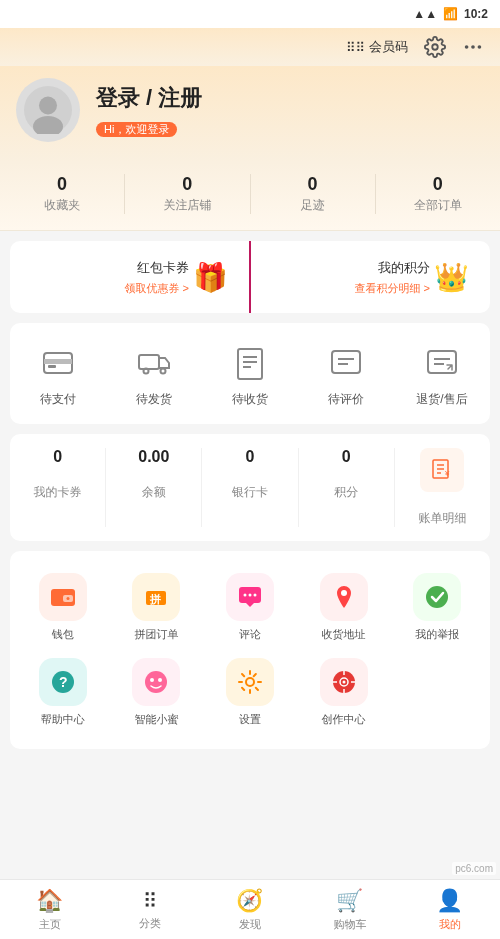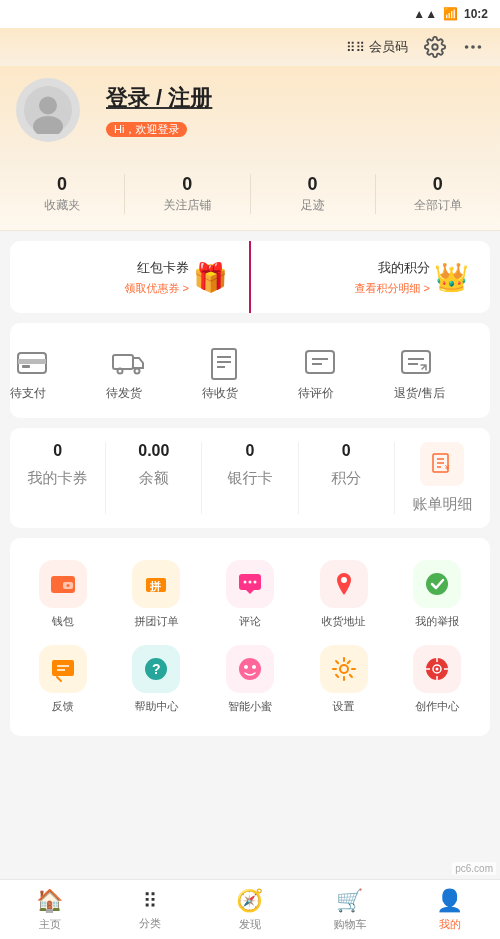--- a/index.html
+++ b/index.html
@@ -48,22 +48,21 @@
       color: #333;
       cursor: pointer;
     }
 
     
     .profile-section {
       background: linear-gradient(180deg, #fde8c8 0%, #faf0e0 100%);
       padding: 12px 16px 20px;
       display: flex;
       align-items: center;
-      gap: 26px;
-      text-decoration: underline;
+      gap: 16px;
     }
     .avatar {
       width: 64px;
       height: 64px;
       border-radius: 50%;
       background: #ddd;
       display: flex;
       align-items: center;
       justify-content: center;
       flex-shrink: 0;
@@ -162,21 +161,22 @@
       padding: 14px 0 6px;
     }
     .order-icons-row {
       display: flex;
       justify-content: space-around;
       padding: 4px 0 10px;
     }
     .order-icon-item {
       display: flex;
       flex-direction: column;
-      align-items: flex-start;
+      align-items: center;
+      gap: 6px;
       cursor: pointer;
       width: 20%;
     }
     .order-icon-wrap {
       width: 44px;
       height: 44px;
       display: flex;
       align-items: center;
       justify-content: center;
       font-size: 24px;
@@ -201,23 +201,23 @@
     }
     .finance-item + .finance-item {
       border-left: 1px solid #f0f0f0;
     }
     .finance-number {
       font-size: 16px;
       font-weight: 600;
       color: #222;
     }
     .finance-label {
-      font-size: 15px;
+      font-size: 12px;
       color: #888;
-      margin-top: 9px;
+      margin-top: 18px;
     }
     .finance-icon-wrap {
       width: 44px;
       height: 44px;
       background: #fff5ee;
       border-radius: 8px;
       display: flex;
       align-items: center;
       justify-content: center;
       margin: 0 auto 4px;
@@ -522,31 +522,20 @@
     <div class="feature-item">
       <div class="feature-icon-wrap" style="background:#f0fff0;">
         <svg width="28" height="28" viewBox="0 0 28 28" fill="none">
           <circle cx="14" cy="14" r="11" fill="#4caf50"></circle>
           <path d="M9 14 L13 18 L20 10" stroke="white" stroke-width="2.5" stroke-linecap="round" stroke-linejoin="round"></path>
         </svg>
       </div>
       <span class="feature-label">我的举报</span>
     </div>
 
-    <div class="feature-item">
-      <div class="feature-icon-wrap" style="background:#fff5e0;">
-        <svg width="28" height="28" viewBox="0 0 28 28" fill="none">
-          <rect x="3" y="5" width="22" height="16" rx="2" fill="#ff8800"></rect>
-          <line x1="8" y1="11" x2="20" y2="11" stroke="white" stroke-width="1.5"></line>
-          <line x1="8" y1="15" x2="16" y2="15" stroke="white" stroke-width="1.5"></line>
-          <path d="M8 22 L12 26" stroke="#ff8800" stroke-width="2" stroke-linecap="round"></path>
-        </svg>
-      </div>
-      <span class="feature-label">反馈</span>
-    </div>
 
     <div class="feature-item">
       <div class="feature-icon-wrap" style="background:#e0f7f5;">
         <svg width="28" height="28" viewBox="0 0 28 28" fill="none">
           <circle cx="14" cy="14" r="11" fill="#26a69a"></circle>
           <text x="10" y="19" font-size="14" fill="white" font-weight="bold">?</text>
         </svg>
       </div>
       <span class="feature-label">帮助中心</span>
     </div>

